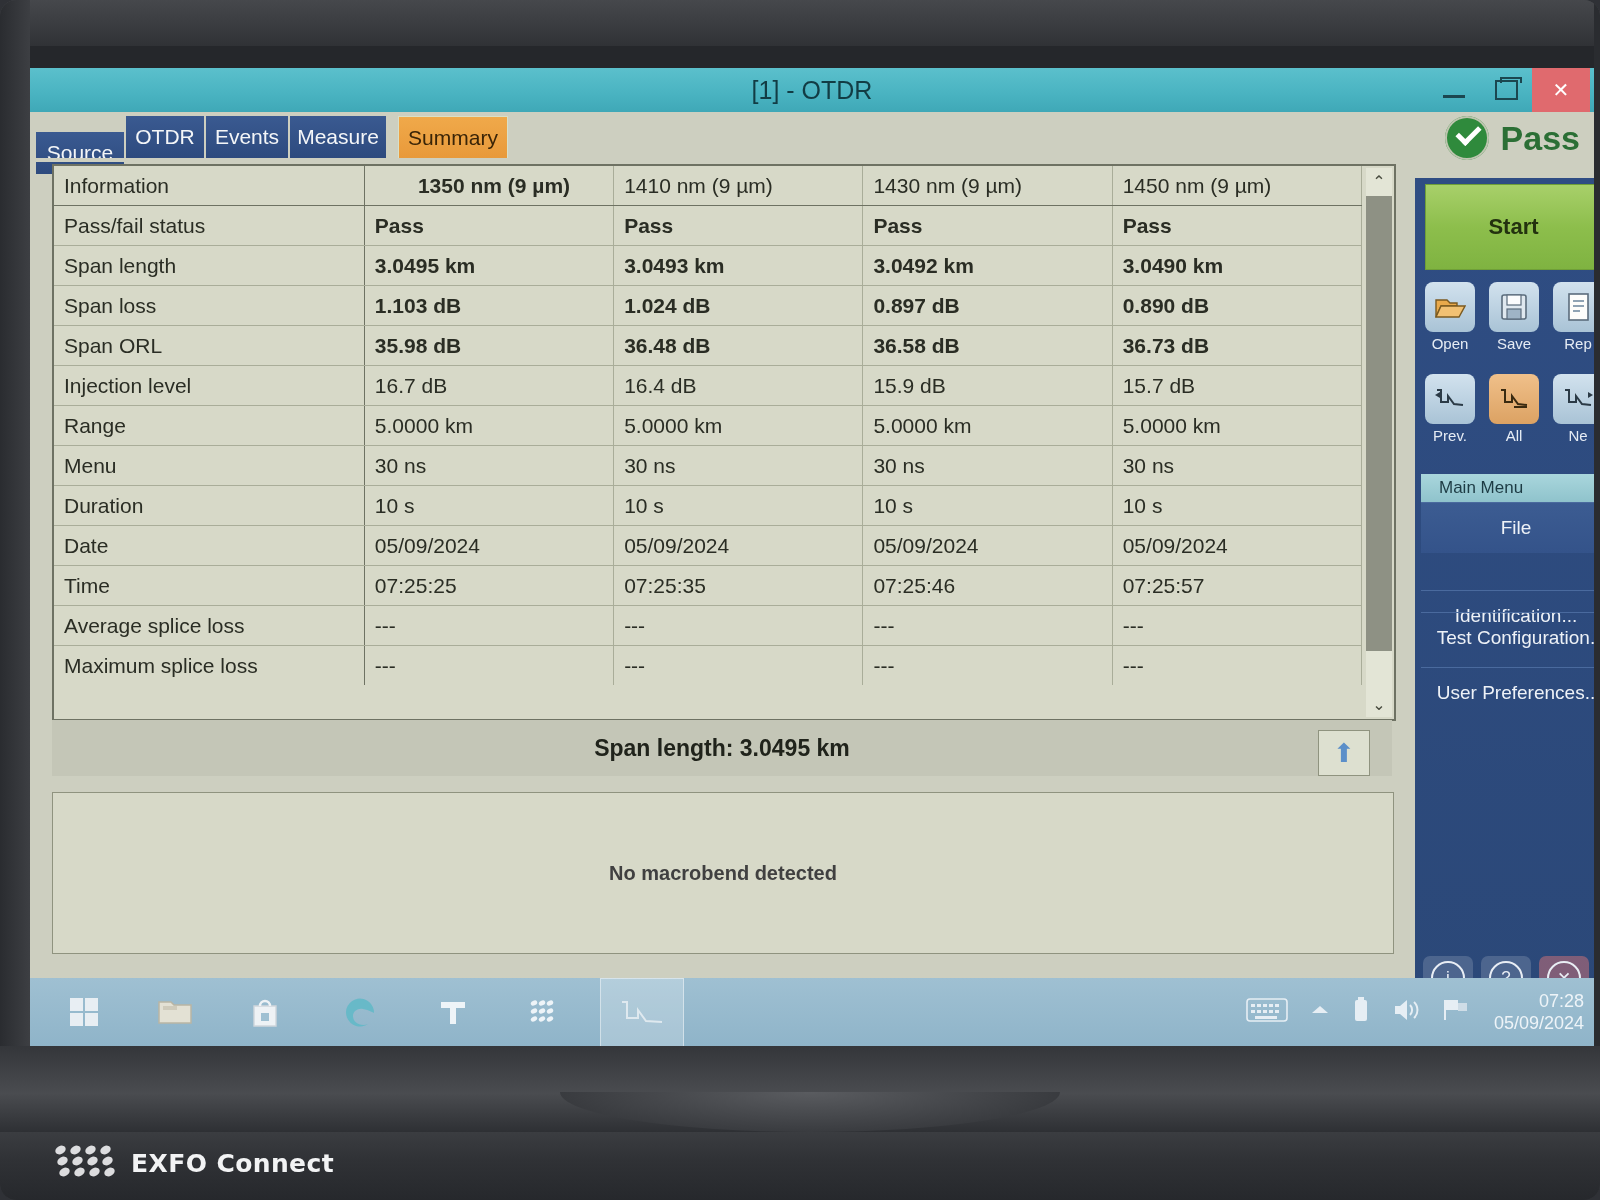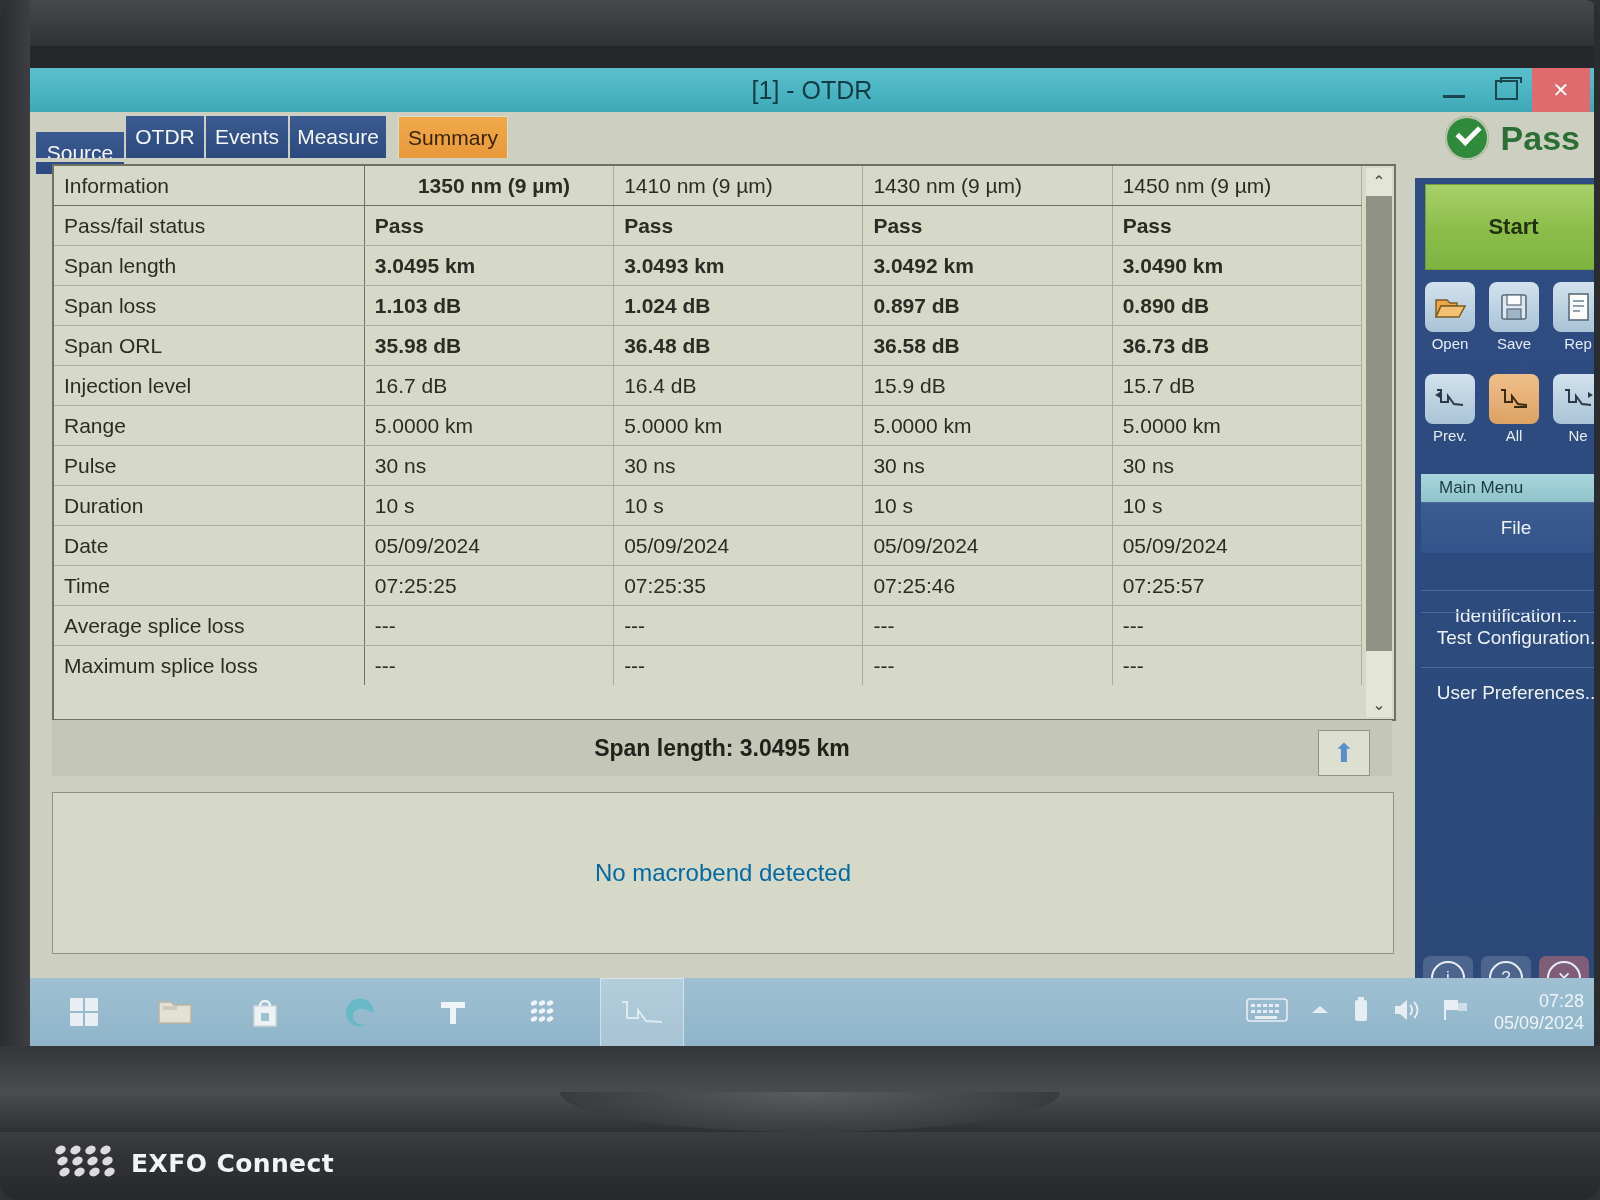--- a/index.html
+++ b/index.html
@@ -94,21 +94,21 @@
   #spanbar{position:absolute;left:22px;top:608px;width:1340px;height:56px;background:#c4c6b7;
      display:flex;align-items:center;justify-content:center;}
   #spanbar-text{font-size:23px;font-weight:bold;color:#20231b;}
   #up-btn{position:absolute;left:1288px;top:618px;width:50px;height:44px;background:#dde0d0;
      border:1px solid #8f937f;display:flex;align-items:center;justify-content:center;}
   #up-btn span{color:#5b8fc9;font-size:26px;}
 
   
   #macro{position:absolute;left:22px;top:680px;width:1340px;height:160px;background:#d7d9c8;
      border:1px solid #8f937f;display:flex;align-items:center;justify-content:center;}
-  #macro-text{font-size:24px;font-weight:normal;color:#0369a1;}
+  #macro-text{font-size:20px;font-weight:bold;color:#404040;}
 
   
   #sidebar{position:absolute;left:1385px;top:66px;width:179px;height:866px;
      background:linear-gradient(180deg,#2f4d83 0%,#2b4878 100%);}
   #start-btn{position:absolute;left:10px;top:6px;width:175px;height:84px;
      background:linear-gradient(180deg,#a8d06a 0%,#8dbe4c 50%,#7fb341 100%);
      border:1px solid #6f9f38;display:flex;align-items:center;justify-content:center;}
   #start-label{font-size:22px;color:#23320f;font-weight:bold;}
 
   .icon-row{position:absolute;left:8px;display:flex;gap:10px;}
@@ -246,21 +246,21 @@
 
             <tr>
                 <td>Range</td>
               <td>5.0000 km</td>
               <td>5.0000 km</td>
               <td>5.0000 km</td>
               <td>5.0000 km</td>
               </tr>
 
             <tr>
-                <td>Pulse</td>
+                <td>Menu</td>
               <td>30 ns</td>
               <td>30 ns</td>
               <td>30 ns</td>
               <td>30 ns</td>
               </tr>
 
             <tr>
                 <td>Duration</td>
               <td>10 s</td>
               <td>10 s</td>

